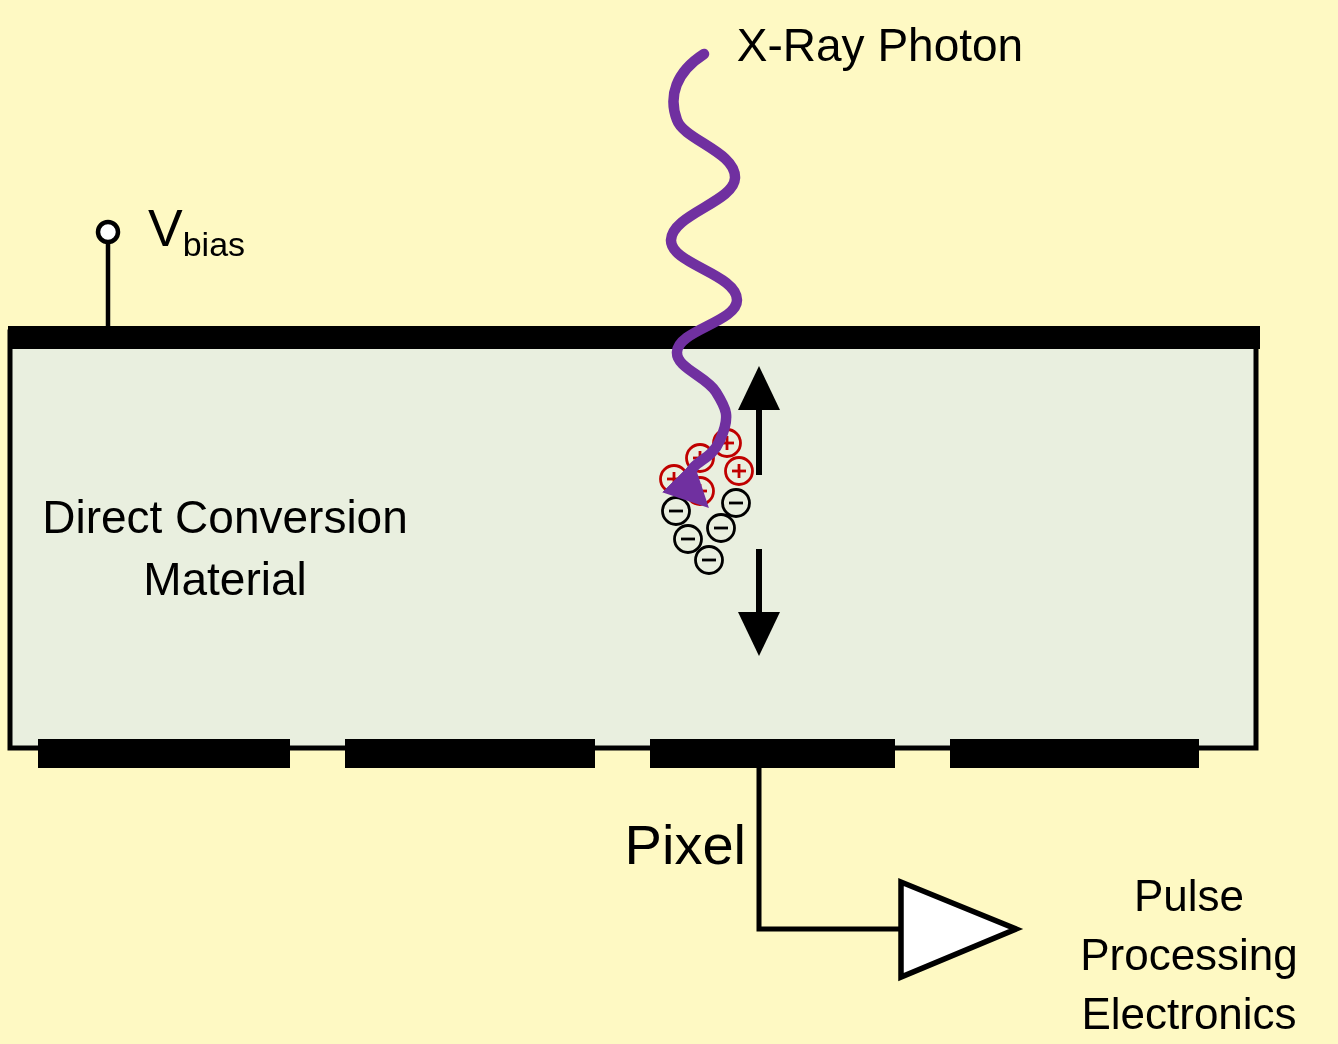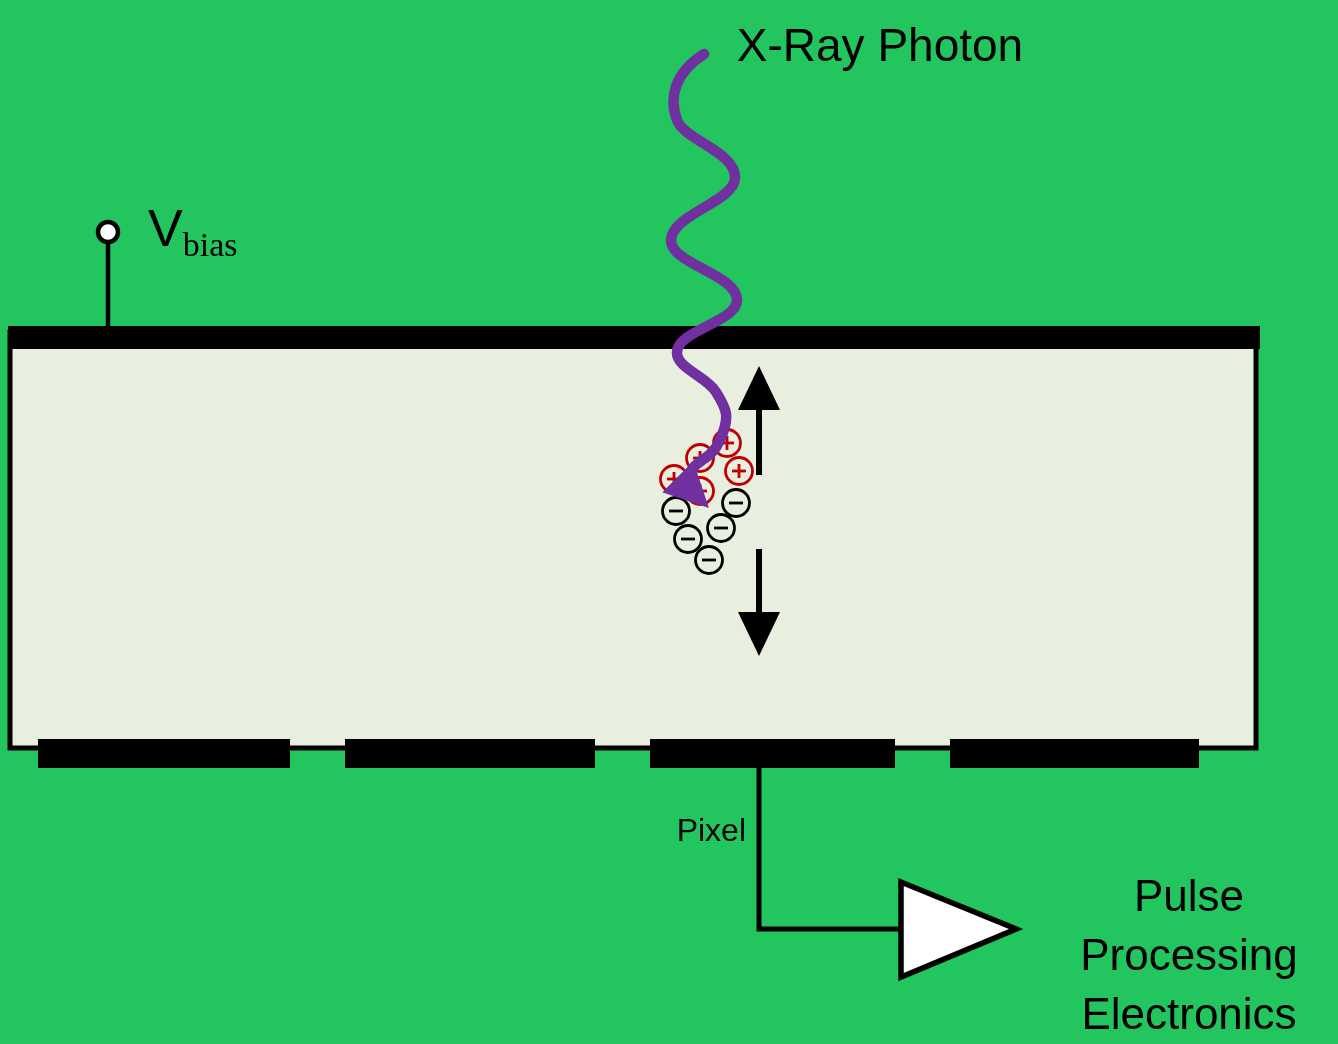--- a/index.html
+++ b/index.html
@@ -1,47 +1,46 @@
 <!DOCTYPE html>
 <html><head>
 <meta charset="utf-8">
 <style>
   html, body { margin: 0; padding: 0; background: #ffffff; }
   #stage {
     position: relative;
     width: 1338px;
     height: 1044px;
-    background: #22c55e;
+    background: #fef9c3;
     font-family: "Liberation Sans", sans-serif;
     color: #000000;
     overflow: hidden;
   }
   #diagram-svg { position: absolute; left: 0; top: 0; }
   .lbl { position: absolute; white-space: pre-line; }
   .lbl-xray {
     left: 700px; top: 18px; width: 360px;
     font-size: 46px; text-align: center;
   }
   .lbl-vbias {
     left: 148px; top: 198px;
     font-size: 52px;
   }
   .lbl-vbias sub {
     font-size: 34px;
     vertical-align: -10px;
     line-height: 0;
-    font-family: Liberation Serif, serif;
   }
   .lbl-material {
     left: 30px; top: 486px; width: 390px;
     font-size: 46px; line-height: 62px; text-align: center;
   }
   .lbl-pixel {
     left: 598px; top: 812px; width: 148px;
-    font-size: 32px; text-align: right;
+    font-size: 56px; text-align: right;
   }
   .lbl-pulse {
     left: 1040px; top: 846px; width: 298px;
     font-size: 44px; line-height: 59px; text-align: center; margin-top: 20px;
   }
 </style>
 </head>
 <body>
 
 <div id="stage">
@@ -138,20 +137,22 @@
 
     <polyline points="759,768 759,929 901,929" fill="none" stroke="#000000" stroke-width="5"></polyline>
 
     <polygon points="901,882 901,977 1016,929" fill="#ffffff" stroke="#000000" stroke-width="5.5"></polygon>
   </svg>
 
   <div class="lbl lbl-xray">X-Ray Photon</div>
 
   <div class="lbl lbl-vbias"><span>V</span><sub>bias</sub></div>
 
+  <div class="lbl lbl-material">Direct Conversion
+Material</div>
 
   <div class="lbl lbl-pixel">Pixel</div>
 
   <div class="lbl lbl-pulse">Pulse
 Processing
 Electronics</div>
 
 </div>
 
 </body></html>

